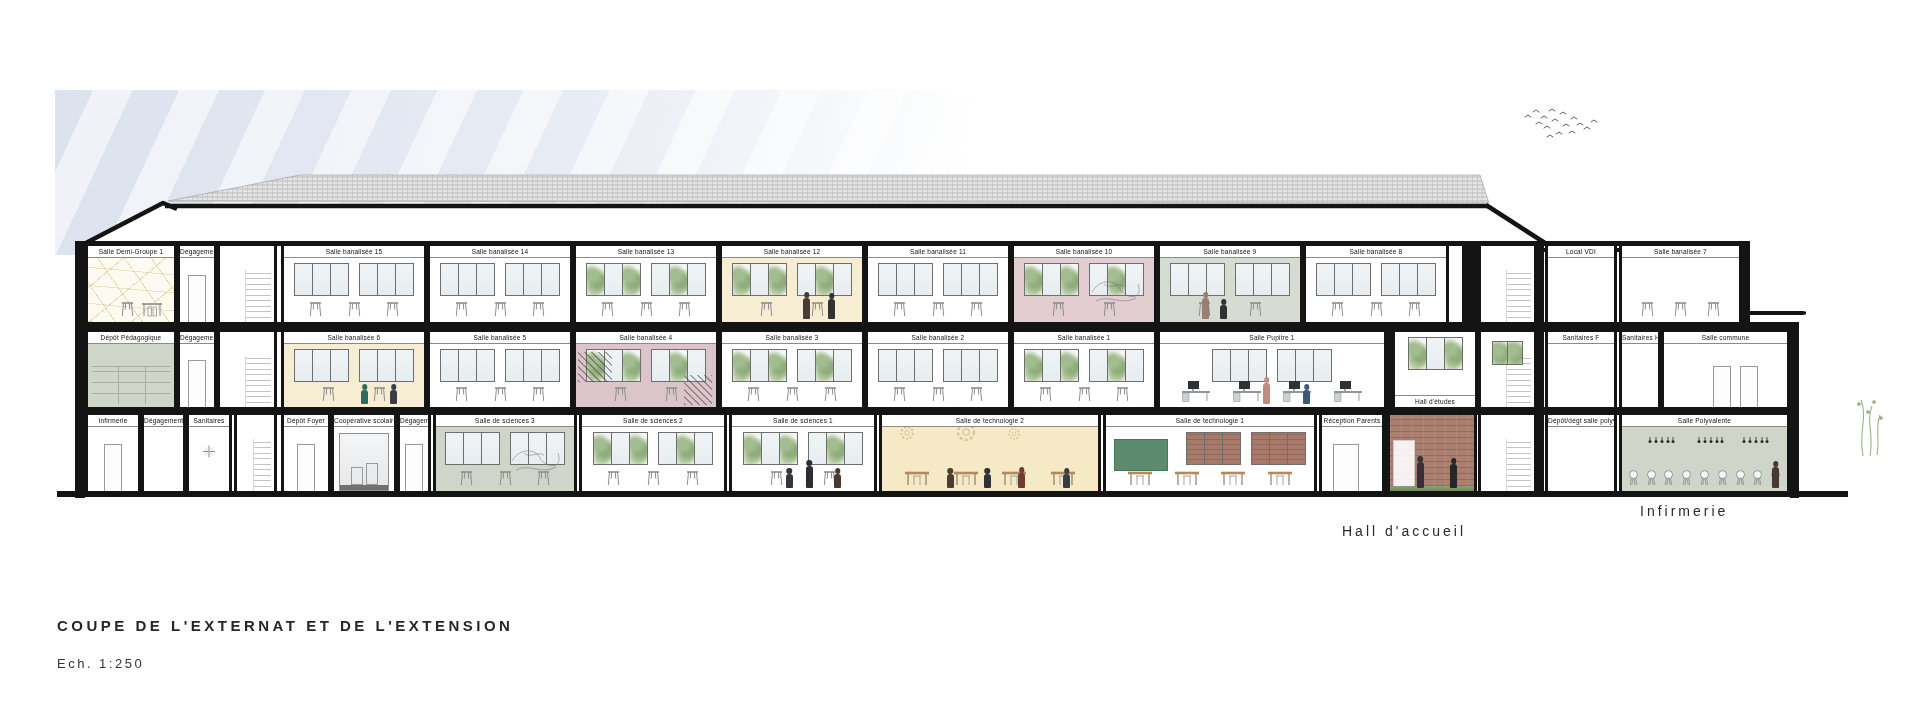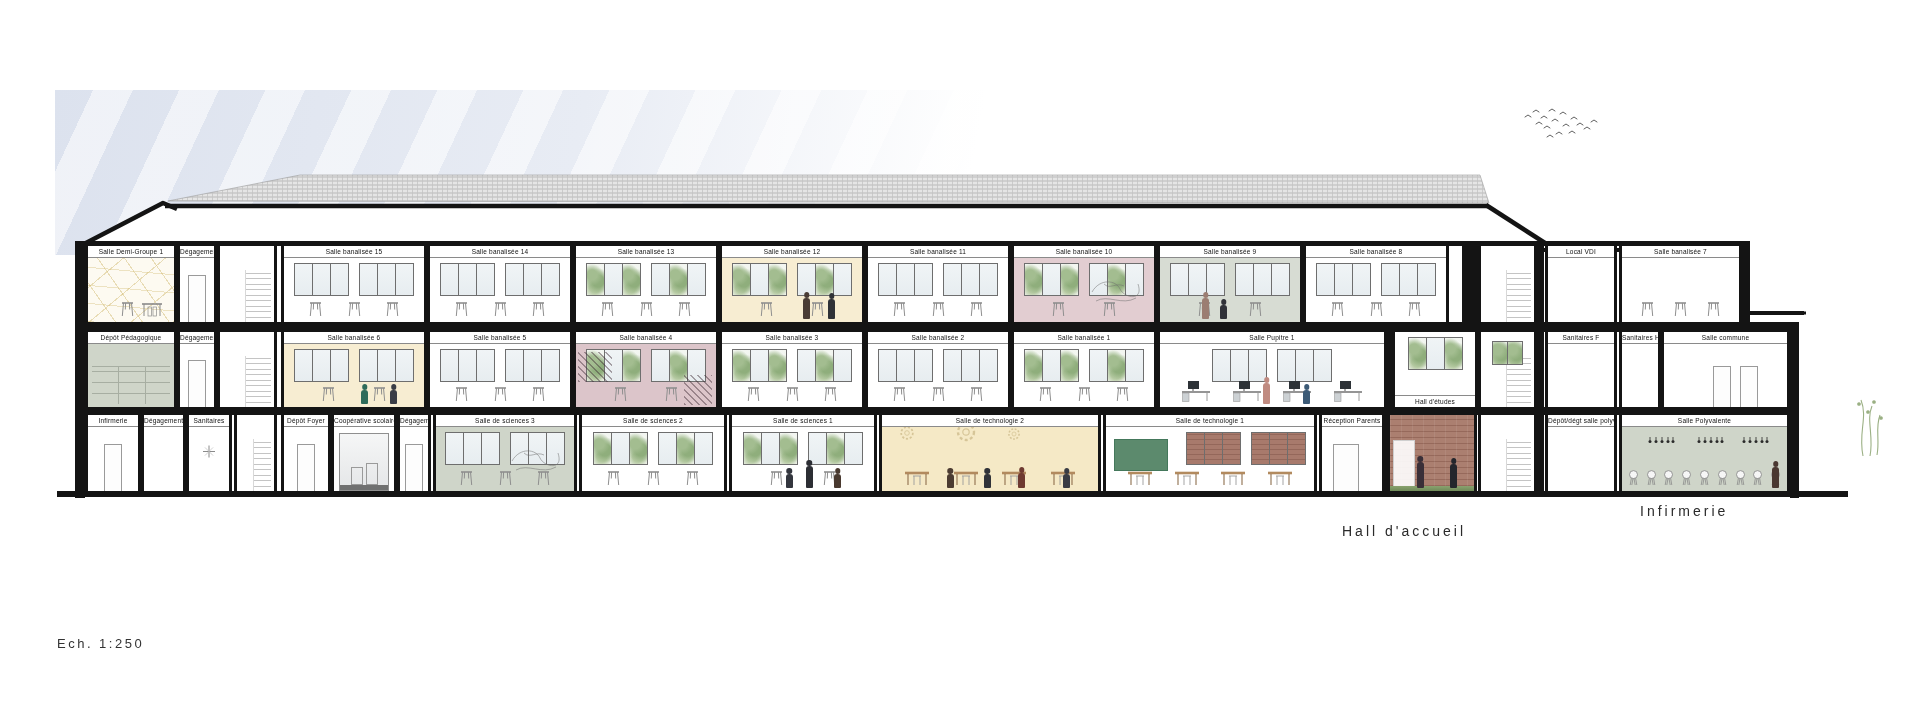--- a/index.html
+++ b/index.html
@@ -66,21 +66,21 @@
   .person{position:absolute;bottom:3px;width:7px;border-radius:3px 3px 1px 1px;}
   .person .head{position:absolute;top:-6px;left:50%;transform:translateX(-50%);
         width:5.5px;height:5.5px;border-radius:50%;background:inherit;display:block;}
   .gearwrap{position:absolute;opacity:.8;}
   .scbwrap{position:absolute;right:4px;top:14px;}
   .fanwrap{position:absolute;left:50%;top:40%;transform:translate(-50%,-50%);}
   .lightswrap{position:absolute;top:5px;}
   .site-label{position:absolute;font-size:14px;letter-spacing:3px;color:#2a2a2a;white-space:nowrap;}
   .title{position:absolute;left:57px;top:617px;font-size:15px;font-weight:bold;
         letter-spacing:3.5px;color:#262626;white-space:nowrap;}
-  .subtitle{position:absolute;left:57px;top:636px;font-size:13px;letter-spacing:2.5px;
+  .subtitle{position:absolute;left:57px;top:656px;font-size:13px;letter-spacing:2.5px;
         color:#333;white-space:nowrap;}
 </style>
 </head>
 <body>
 
 <div id="stage">
 
   <div class="sky"></div>
 
   <svg class="structure" width="1920" height="708">
@@ -1080,15 +1080,16 @@
           <div class="person" style="left: 91%; height: 21px; background: rgb(74, 56, 49);">
             <span class="head"></span>
           </div>
         </div>
       </div>
     </div>
 
   <div class="site-label" style="left:1342px;top:523px">Hall d'accueil</div>
   <div class="site-label" style="left:1640px;top:503px">Infirmerie</div>
 
+  <div class="title">COUPE DE L'EXTERNAT ET DE L'EXTENSION</div>
   <div class="subtitle">Ech. 1:250</div>
 
 </div>
 
 </body></html>

